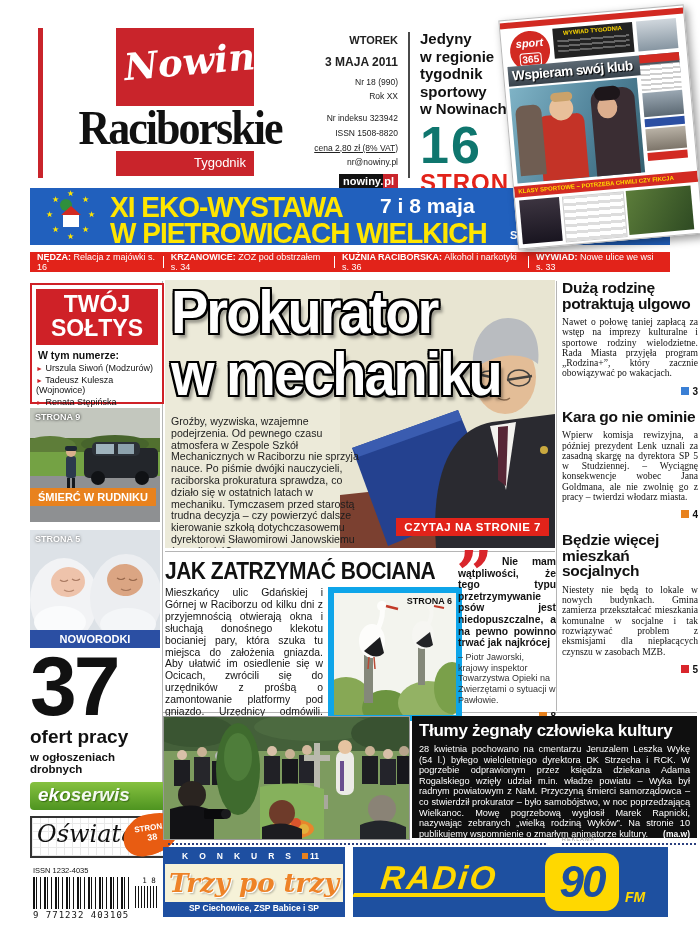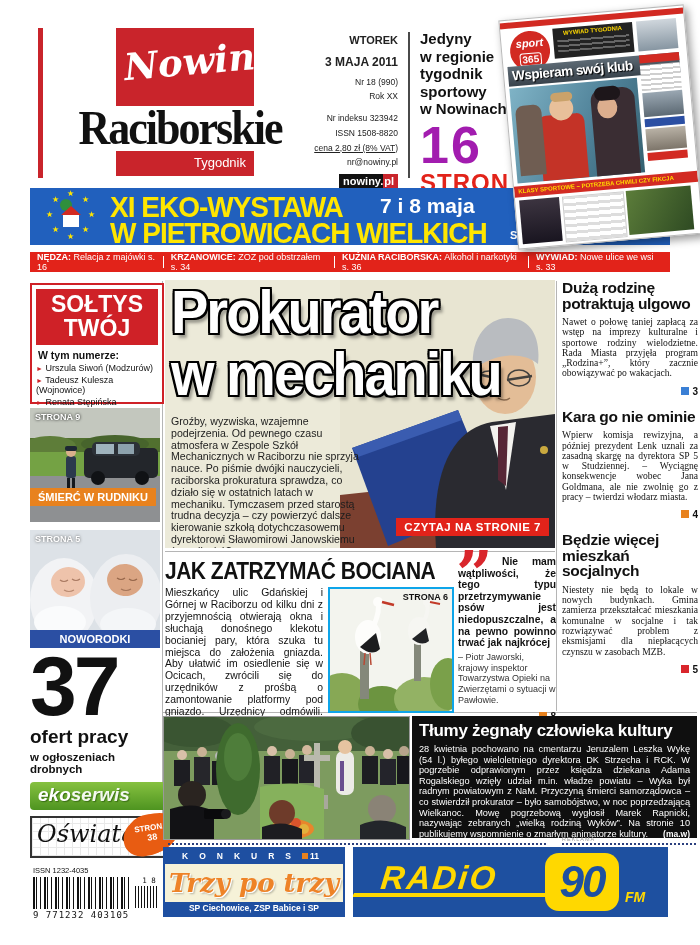--- a/index.html
+++ b/index.html
@@ -52,21 +52,21 @@
   <div class="abs" style="left:408px;top:32px;width:2px;height:146px;background:#4a4a4a;"></div>
 
   <div class="abs" style="left:420px;top:30px;width:95px;">
     <div class="b" style="font-size:15px;line-height:17.5px;">
       <div>Jedyny</div>
       <div>w regionie</div>
       <div>tygodnik</div>
       <div>sportowy</div>
       <div>w Nowinach</div>
     </div>
-    <div class="b" style="color:#a21caf;font-size:52px;line-height:48px;margin-top:3px;letter-spacing:2px;">16</div>
+    <div class="b" style="color:#0f766e;font-size:52px;line-height:48px;margin-top:3px;letter-spacing:2px;">16</div>
     <div class="b" style="color:#e2231a;font-size:24px;letter-spacing:1px;">STRON</div>
   </div>
 
   <div class="abs" style="left:508px;top:12px;width:184px;height:228px;background:#fff;border:1px solid #b9b9b9;
               box-shadow:3px 4px 8px rgba(0,0,0,.4);transform:rotate(-5deg);z-index:6;overflow:hidden;">
     <div class="abs" style="left:0;top:2px;width:100%;height:6px;background:#d22a22;"></div>
     <div class="abs" style="left:8px;top:12px;width:40px;height:40px;border-radius:50%;background:#d22a22;text-align:center;">
       <div class="b wt" style="font-size:11px;margin-top:6px;font-style:italic;">sport</div>
       <div class="b wt" style="font-size:10px;border:1px solid #fff;display:inline-block;padding:0 2px;border-radius:3px;">365</div>
     </div>
@@ -135,22 +135,22 @@
     <span style="padding:0 7px;"><span class="b">WYWIAD:</span> <span>Nowe ulice we wsi s. 33</span></span>
   </div>
 
   <div class="abs hairline-v" style="left:162px;top:281px;height:560px;"></div>
   <div class="abs hairline-v" style="left:556px;top:281px;height:430px;"></div>
   <div class="abs hairline-h" style="left:165px;top:551px;width:390px;"></div>
   <div class="abs hairline-h" style="left:163px;top:712px;width:534px;"></div>
 
   <div class="abs" style="left:30px;top:283px;width:130px;height:117px;border:2px solid #cf2127;background:#fff;">
     <div style="margin:4px;background:#cf2127;text-align:center;padding:3px 0 5px;">
+      <div class="b wt" style="font-size:23px;line-height:24px;">TWÓJ</div>
       <div class="b wt" style="font-size:23px;line-height:24px;">SOŁTYS</div>
-      <div class="b wt" style="font-size:23px;line-height:24px;">TWÓJ</div>
     </div>
     <div class="b" style="font-size:10.5px;margin:3px 6px 2px;">W tym numerze:</div>
     <div style="font-size:9px;margin:0 4px 2px;"><span style="color:#cf2127;font-size:7px;">►</span> <span>Urszula Siwoń (Modzurów)</span></div>
     <div style="font-size:9px;margin:0 4px 2px;"><span style="color:#cf2127;font-size:7px;">►</span> <span>Tadeusz Kulesza (Wojnowice)</span></div>
     <div style="font-size:9px;margin:0 4px 2px;"><span style="color:#cf2127;font-size:7px;">►</span> <span>Renata Stępińska (Ponięcice)</span></div>
     <div style="text-align:right;margin:1px 6px;"><span class="red-sq"></span><span class="b" style="font-size:11px;">36</span></div>
   </div>
 
   <div class="abs" style="left:30px;top:408px;width:130px;height:114px;overflow:hidden;">
     <svg width="130" height="114" viewBox="0 0 130 114" style="position:absolute;left:0;top:0;">
@@ -248,21 +248,21 @@
       <circle cx="204" cy="170" r="4" fill="#caa93f"></circle>
     </svg>
     <div class="abs outhead" style="left:6px;top:0px;font-size:56px;line-height:60px;transform:scaleY(1.08);transform-origin:left top;">Prokurator</div>
     <div class="abs outhead" style="left:6px;top:62px;font-size:56px;line-height:60px;transform:scaleY(1.08);transform-origin:left top;">w mechaniku</div>
     <div class="abs" style="left:6px;top:136px;width:192px;font-size:10.6px;line-height:11.8px;color:#1d1d1d;">Groźby, wyzwiska, wzajemne podejrzenia. Od pewnego czasu atmosfera w Zespole Szkół Mechanicznych w Raciborzu nie sprzyja nauce. Po piśmie dwójki nauczycieli, raciborska prokuratura sprawdza, co działo się w ostatnich latach w mechaniku. Tymczasem przed starostą trudna decyzja – czy powierzyć dalsze kierowanie szkołą dotychczasowemu dyrektorowi Sławomirowi Janowskiemu (na zdjęciu)?</div>
     <div class="abs b wt" style="right:6px;bottom:12px;background:#e2231a;font-size:11.5px;padding:3px 8px;letter-spacing:.5px;">CZYTAJ NA STRONIE 7</div>
   </div>
 
   <div class="abs b" style="left:165px;top:558px;font-size:21px;letter-spacing:-0.5px;transform:scaleY(1.1);transform-origin:left top;">JAK ZATRZYMAĆ BOCIANA</div>
   <div class="abs jt" style="left:165px;top:587px;width:158px;font-size:10.4px;line-height:11.9px;">Mieszkańcy ulic Gdańskiej i Górnej w Raciborzu od kilku dni z przyjemnością otwierają okna i słuchają donośnego klekotu bocianiej pary, która szuka tu miejsca do założenia gniazda. Aby ułatwić im osiedlenie się w Ocicach, zwrócili się do urzędników z prośbą o zamontowanie platformy pod gniazdo. Urzędnicy odmówili. Dlaczego?</div>
-  <div class="abs" style="left:328px;top:587px;width:122px;height:122px;border:2px solid #0ea5e9;overflow:hidden;">
+  <div class="abs" style="left:328px;top:587px;width:122px;height:122px;border:6px solid #0ea5e9;overflow:hidden;">
     <svg width="122" height="122" viewBox="0 0 122 122">
       <rect width="122" height="122" fill="#f3f4ee"></rect>
       <ellipse cx="12" cy="108" rx="26" ry="24" fill="#87a855"></ellipse>
       <ellipse cx="52" cy="115" rx="24" ry="18" fill="#6c9440"></ellipse>
       <ellipse cx="94" cy="110" rx="30" ry="22" fill="#93b264"></ellipse>
       <ellipse cx="118" cy="95" rx="18" ry="26" fill="#7aa04a"></ellipse>
       <rect x="30" y="62" width="9" height="48" fill="#84887a"></rect>
       <ellipse cx="38" cy="48" rx="13" ry="17" fill="#fdfdfb"></ellipse>
       <path d="M30,58 q12,10 20,2 l-4,-16 Z" fill="#1c1d1f"></path>
       <path d="M44,36 q6,-14 4,-22" stroke="#fdfdfb" stroke-width="5" fill="none"></path>

